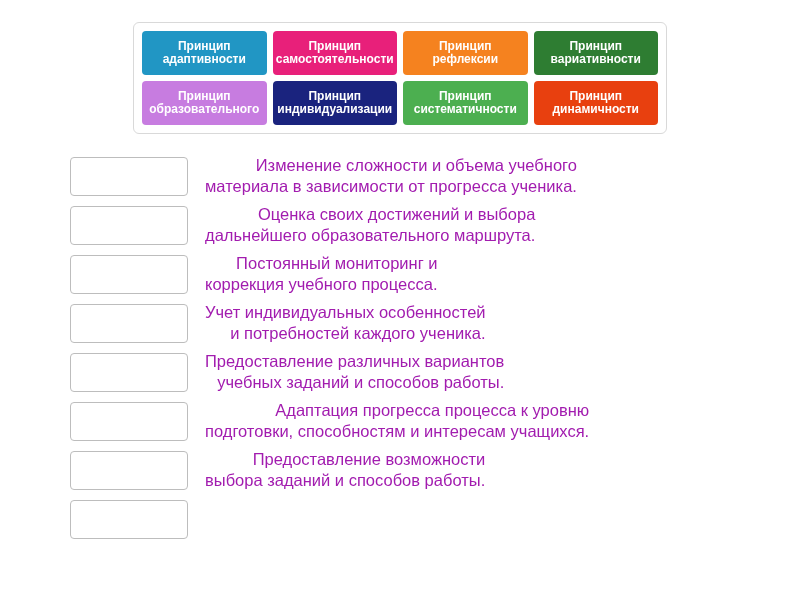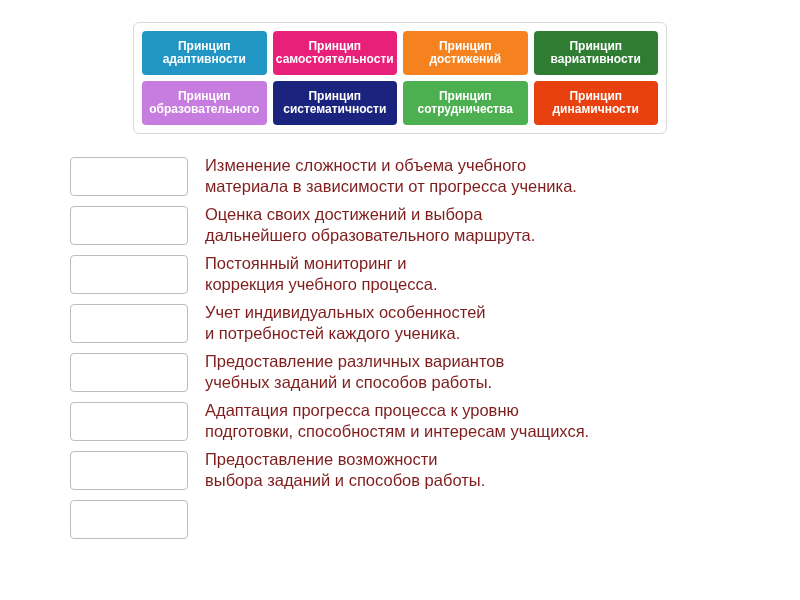--- a/index.html
+++ b/index.html
@@ -74,61 +74,62 @@
     border: 1px solid #bdbdbd;
     border-radius: 4px;
     background: #ffffff;
     box-sizing: border-box;
     margin-top: 2px;
   }
   .row-text {
     margin-left: 17px;
     font-size: 16.5px;
     line-height: 21px;
-    color: #7f1d1d;
+    color: #a21caf;
     padding-top: 0px;
     white-space: pre-line;
+    text-align: right;
   }
 </style>
 </head>
 <body>
 
 <div class="tiles-panel">
 
   <div class="tiles-row">
     <div class="tile" style="background:#2196c4">
       <span>Принцип</span>
       <span>адаптивности</span>
     </div>
     <div class="tile" style="background:#e8207a">
       <span>Принцип</span>
       <span>самостоятельности</span>
     </div>
     <div class="tile" style="background:#f5821f">
       <span>Принцип</span>
-      <span>достижений</span>
+      <span>рефлексии</span>
     </div>
     <div class="tile" style="background:#2e7d32">
       <span>Принцип</span>
       <span>вариативности</span>
     </div>
   </div>
 
   <div class="tiles-row">
     <div class="tile" style="background:#c77ce0">
       <span>Принцип</span>
       <span>образовательного</span>
     </div>
     <div class="tile" style="background:#1a237e">
       <span>Принцип</span>
-      <span>систематичности</span>
+      <span>индивидуализации</span>
     </div>
     <div class="tile" style="background:#4caf50">
       <span>Принцип</span>
-      <span>сотрудничества</span>
+      <span>систематичности</span>
     </div>
     <div class="tile" style="background:#e8400f">
       <span>Принцип</span>
       <span>динамичности</span>
     </div>
   </div>
 
 </div>
 
 <div class="rows">

